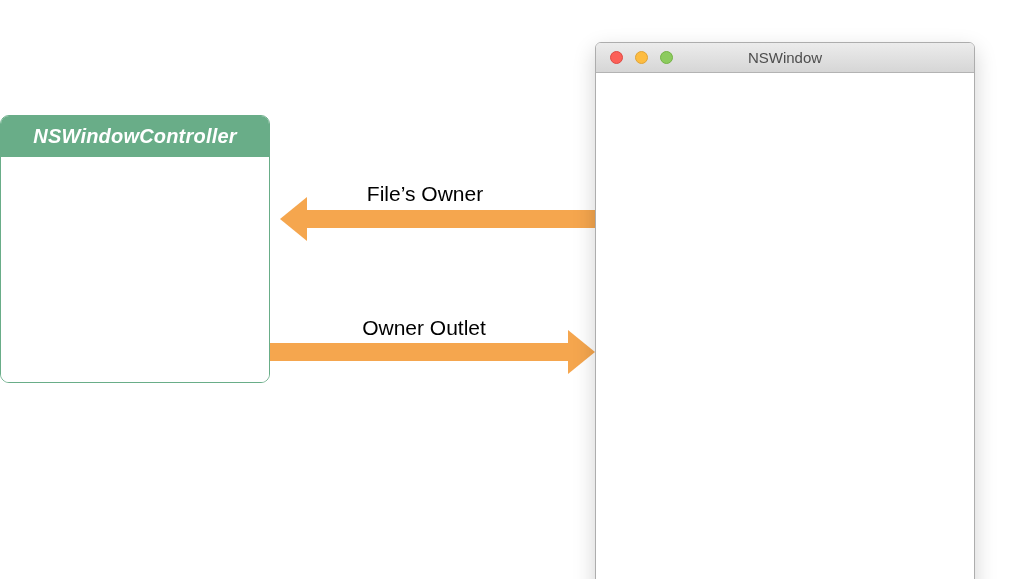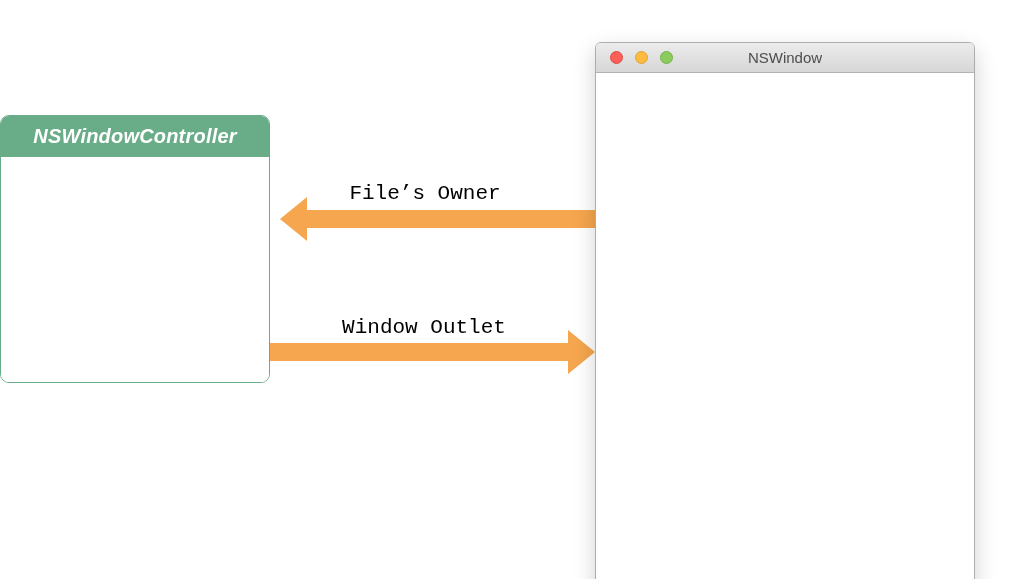--- a/index.html
+++ b/index.html
@@ -73,21 +73,20 @@
   }
   .arrow-left  { left: 280px; top: 197px; width: 315px; height: 44px; }
   .arrow-right { left: 270px; top: 330px; width: 325px; height: 44px; }
 
   .label {
     position: absolute;
     transform: translateX(-50%);
     font-size: 21px;
     color: #000000;
     white-space: nowrap;
-    font-family: Liberation Mono, monospace;
   }
   .label-1 { left: 425px; top: 182px; }
   .label-2 { left: 424px; top: 316px; }
 
   
   .window {
     position: absolute;
     left: 595px;
     top: 42px;
     width: 380px;
@@ -152,21 +151,21 @@
   <div class="arrow arrow-left">
     <div class="head-left"></div>
     <div class="shaft"></div>
   </div>
   <div class="label label-1">File’s Owner</div>
 
   <div class="arrow arrow-right">
     <div class="shaft"></div>
     <div class="head-right"></div>
   </div>
-  <div class="label label-2">Window Outlet</div>
+  <div class="label label-2">Owner Outlet</div>
 
   <div class="window">
     <div class="titlebar">
       <div class="traffic">
         <span class="tl red"></span>
         <span class="tl yellow"></span>
         <span class="tl green"></span>
       </div>
       <span class="win-title">NSWindow</span>
     </div>

